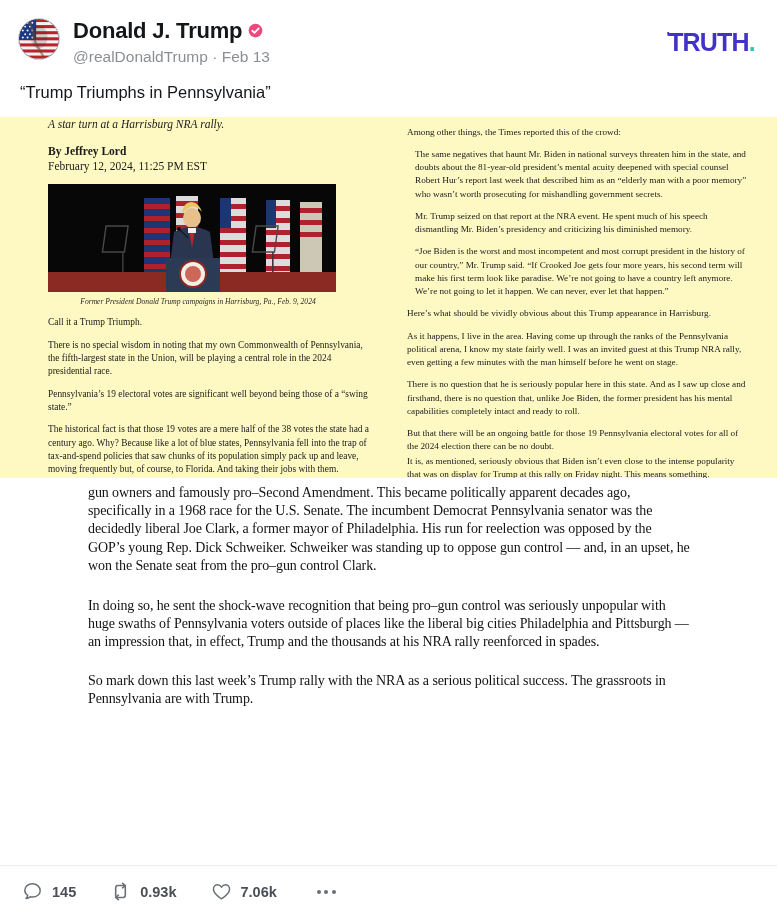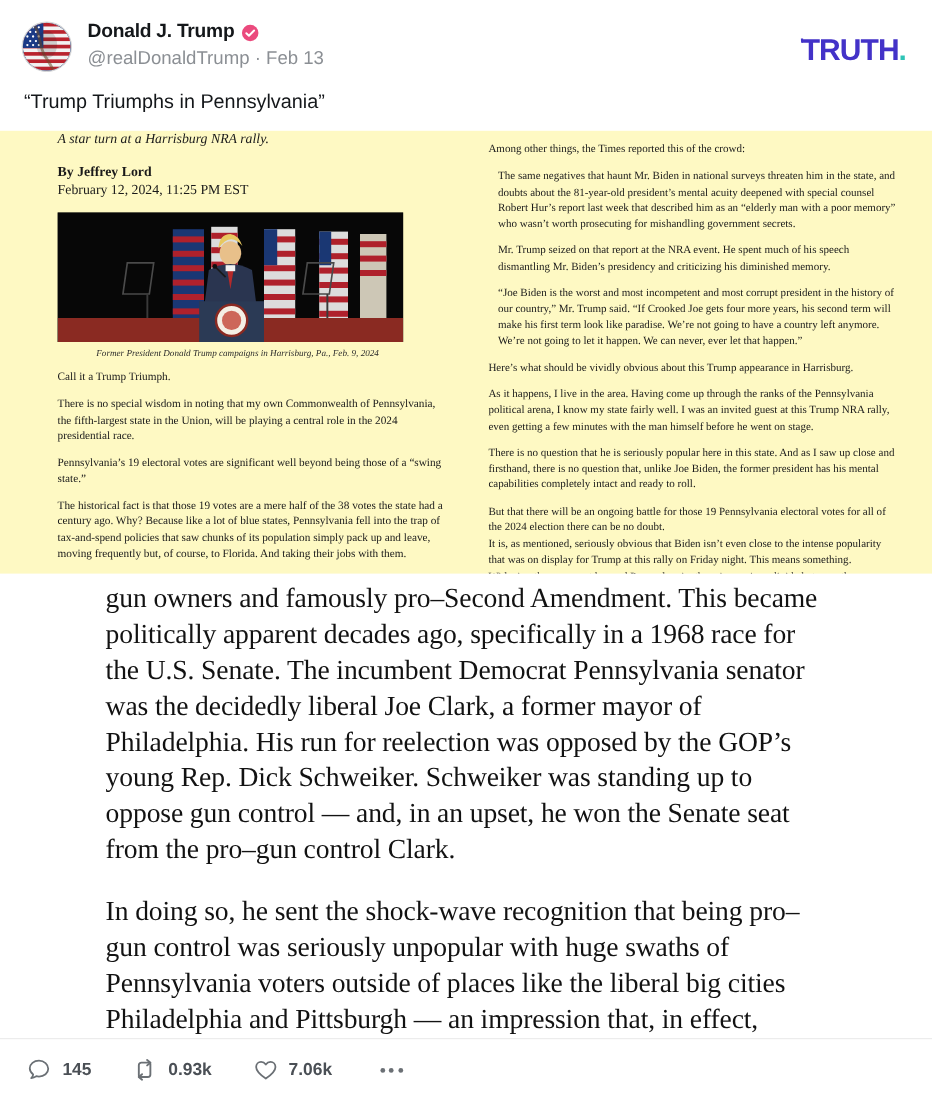--- a/index.html
+++ b/index.html
@@ -17,21 +17,21 @@
     width: 42px; height: 42px; border-radius: 50%;
     flex: 0 0 42px; margin-top: 2px;
     overflow: hidden; position: relative;
     border: 1px solid #d8d8d8;
     background: #1f3d7a;
   }
   .avatar svg { display:block; width:100%; height:100%; }
   .id-block { margin-left: 13px; padding-top: 1px; }
   .name-row { display:flex; align-items:center; gap:6px; }
   .display-name {
-    font-size: 16px; font-weight: 700; color: #14171a;
+    font-size: 22px; font-weight: 700; color: #14171a;
     letter-spacing: -0.2px; line-height: 1.25;
   }
   .verified { width: 15px; height: 15px; display:block; }
   .handle-row {
     font-size: 15.5px; color: #8b8f94; line-height: 1.35; margin-top: 2px;
     white-space: nowrap;
   }
   .truth-logo {
     position: absolute; top: 30px; right: 22px;
     font-size: 25px; font-weight: 800; color: #4332c8;
@@ -87,21 +87,21 @@
   .zoomed {
     position: absolute; left: 0; right: 0; top: 478px;
     height: 388px;
     background: #ffffff;
     padding: 6px 86px 0 88px;
     overflow: hidden;
     font-family: "Liberation Serif", serif;
     color: #121212;
   }
   .zoomed p {
-    font-size: 23px; line-height: 1.30; margin-bottom: 20px;
+    font-size: 14px; line-height: 1.30; margin-bottom: 20px;
     letter-spacing: -0.1px;
   }
   .zoomed p.first { margin-bottom: 22px; }
 
   
   .engagement {
     position: absolute; left: 0; bottom: 0; width: 777px;
     height: 52px;
     display: flex; align-items: center;
     padding-left: 22px; gap: 34px;

